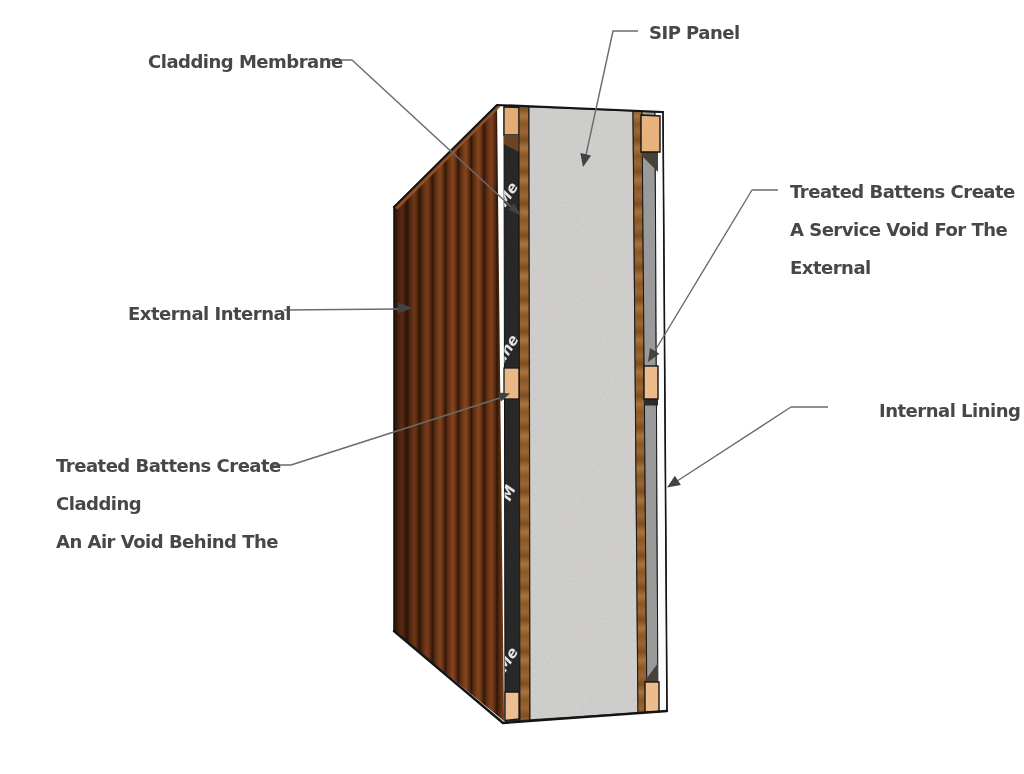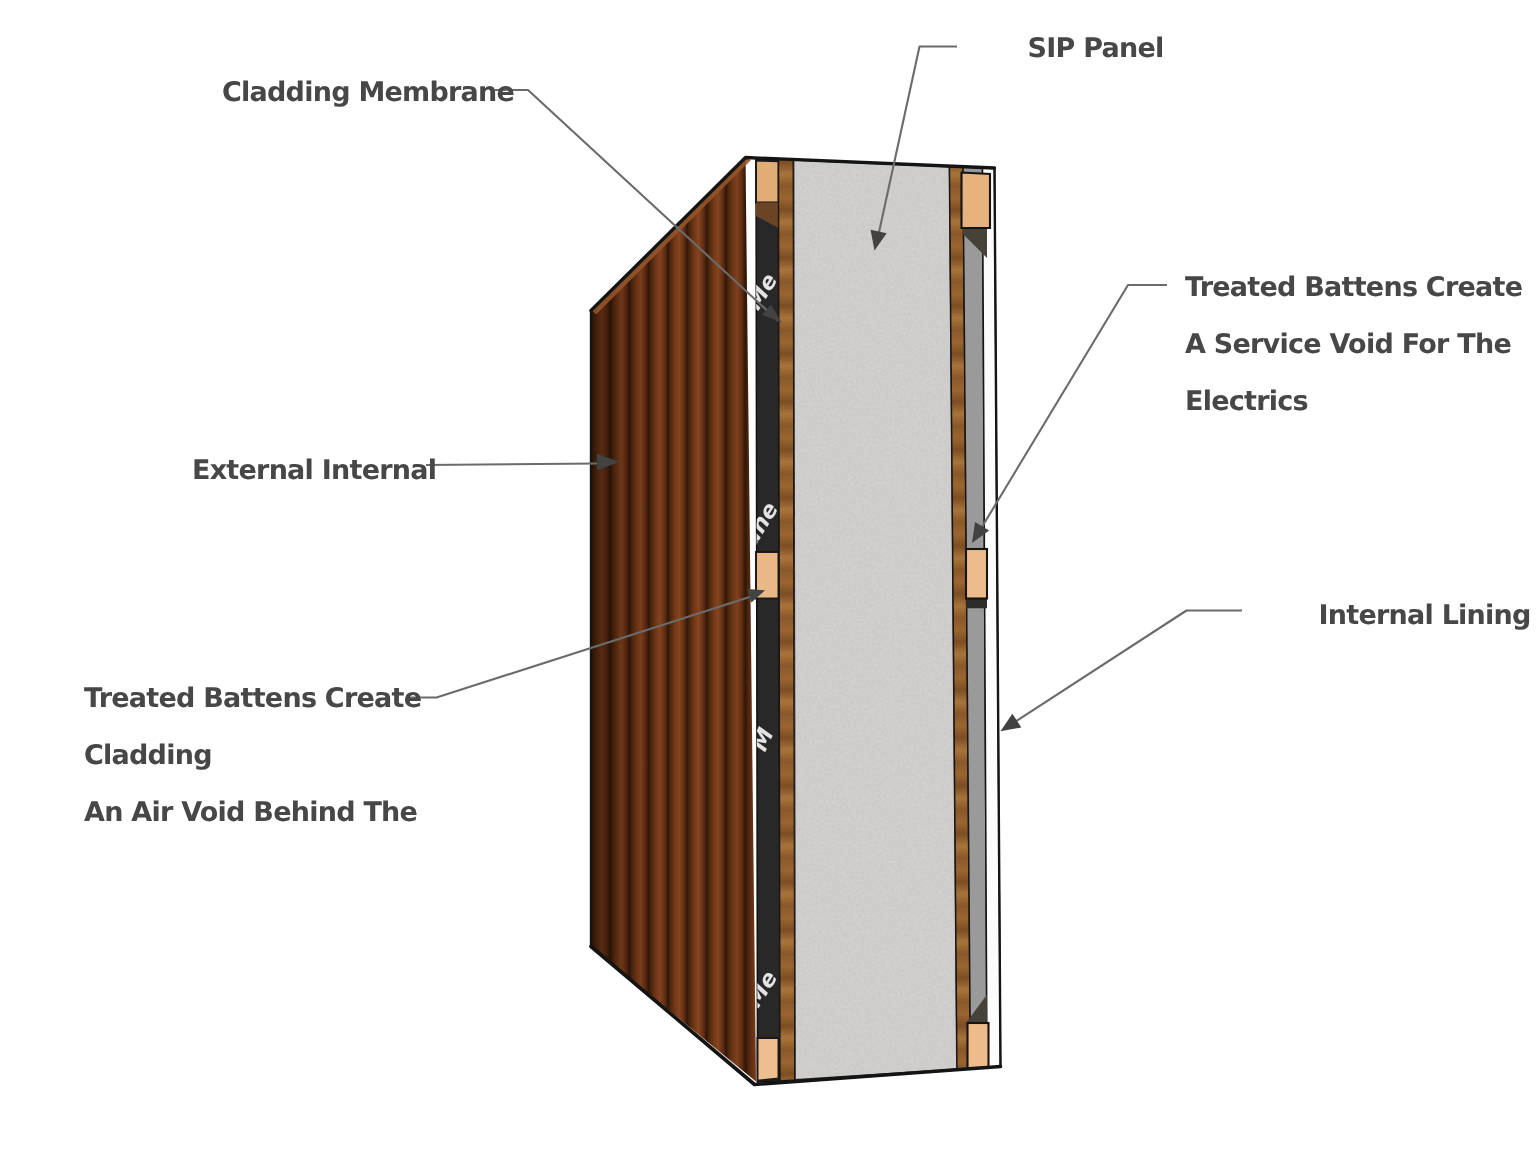--- a/index.html
+++ b/index.html
@@ -132,31 +132,31 @@
       <polygon points="583,167 580.4,153.1 591.1,155.5"></polygon>
       <polygon points="413,308 398,302.5 398,313.5"></polygon>
       <polygon points="510,393.5 500.9,401.6 498.1,392.6"></polygon>
       <polygon points="648,362 650,348 659.4,353.7"></polygon>
       <polygon points="667,487.5 674.9,475.8 680.9,485"></polygon>
     </g>
   </svg>
 
   <div class="lbl" style="left:148px;top:51px;">Cladding Membrane</div>
 
-  <div class="lbl" style="left:649px;top:22px;margin-left:36px;">SIP Panel</div>
+  <div class="lbl" style="left:649px;top:22px;">SIP Panel</div>
 
   <div class="lbl" style="left:128px;top:303px;">External Internal</div>
 
   <div class="lbl lbl-block" style="left:56px;top:447px;">
     <div>Treated Battens Create</div>
     <div>Cladding</div>
     <div>An Air Void Behind The</div>
   </div>
 
   <div class="lbl lbl-block" style="left:790px;top:173px;">
     <div>Treated Battens Create</div>
     <div>A Service Void For The</div>
-    <div>Electrics</div>
+    <div>External</div>
   </div>
 
   <div class="lbl" style="left:831px;top:400px;margin-left:48px;">Internal Lining</div>
 
 </div>
 
 </body></html>

